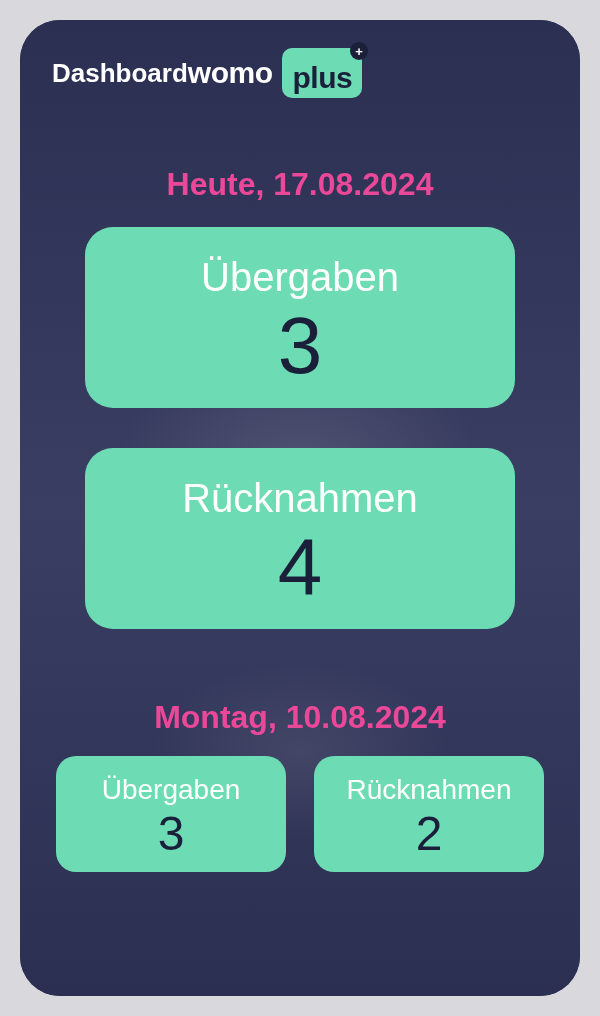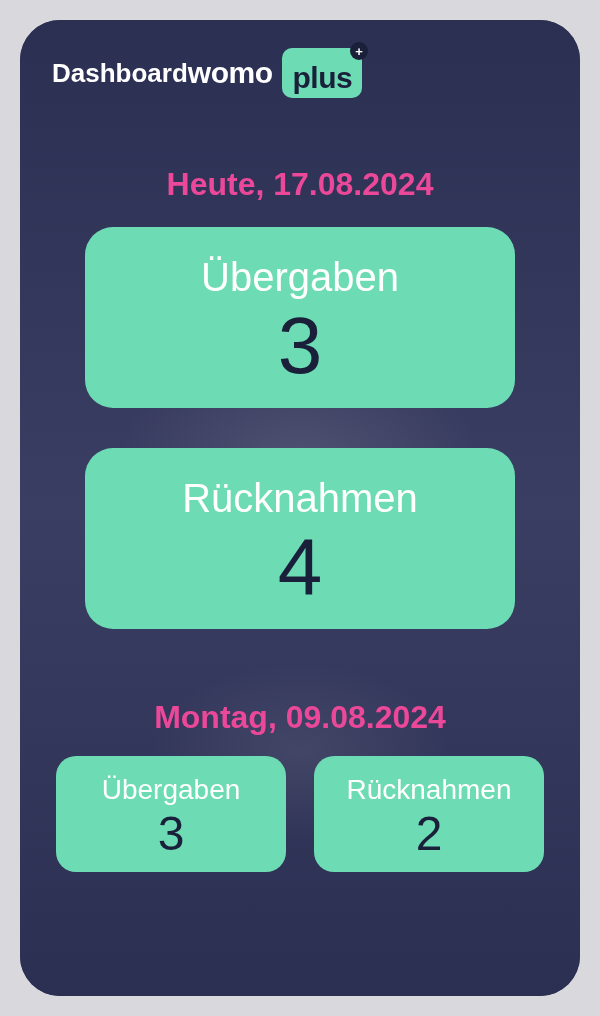--- a/index.html
+++ b/index.html
@@ -196,21 +196,21 @@
         <div class="card-large">
           <div class="card-large-label">Übergaben</div>
           <div class="card-large-value">3</div>
         </div>
 
         <div class="card-large">
           <div class="card-large-label">Rücknahmen</div>
           <div class="card-large-value">4</div>
         </div>
 
-        <div class="date-heading secondary">Montag, 09.08.2024</div>
+        <div class="date-heading secondary">Montag, 10.08.2024</div>
 
         <div class="row-small">
           <div class="card-small">
             <div class="card-small-label">Übergaben</div>
             <div class="card-small-value">3</div>
           </div>
           <div class="card-small">
             <div class="card-small-label">Rücknahmen</div>
             <div class="card-small-value">2</div>
           </div>

